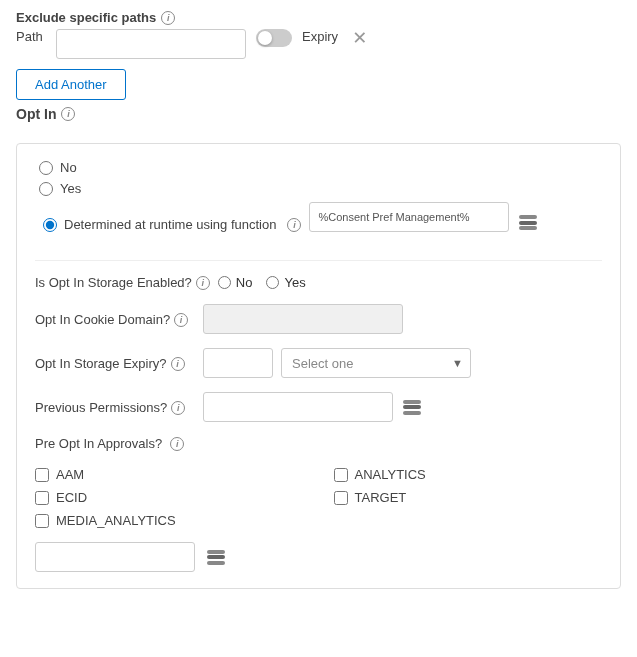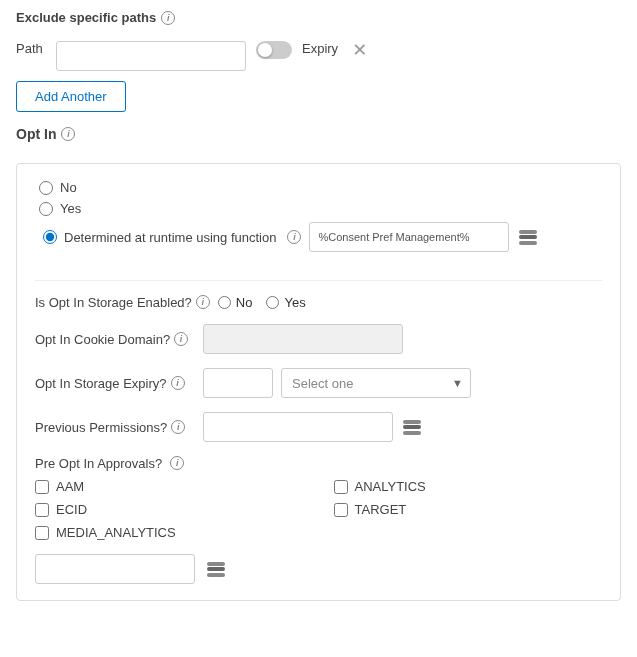--- a/index.html
+++ b/index.html
@@ -10,21 +10,21 @@
       background: #fff;
       width: 637px;
       min-height: 657px;
       padding: 10px 16px;
     }
 
     .section-title {
       font-size: 13px;
       font-weight: 600;
       color: #444;
-      margin-bottom: 16px;
+      margin-bottom: 4px;
       display: flex;
       align-items: center;
       gap: 5px;
     }
 
     .info-icon {
       display: inline-flex;
       align-items: center;
       justify-content: center;
       width: 14px;
@@ -101,21 +101,21 @@
     }
 
     .add-another-btn {
       border: 1px solid #0073cc;
       color: #0073cc;
       background: #fff;
       border-radius: 3px;
       padding: 7px 18px;
       font-size: 13px;
       cursor: pointer;
-      margin-bottom: 14px;
+      margin-bottom: 6px;
     }
 
     .opt-in-section-title {
       font-size: 14px;
       font-weight: 600;
       color: #444;
       display: flex;
       align-items: center;
       gap: 5px;
       margin-bottom: 21px;
@@ -131,21 +131,21 @@
       display: flex;
       align-items: center;
       gap: 8px;
       margin-bottom: 14px;
     }
 
     .form-row-label {
       font-size: 13px;
       color: #444;
       display: flex;
-      align-items: flex-start;
+      align-items: flex-end;
       gap: 4px;
       min-width: 160px;
     }
 
     .radio-group {
       display: flex;
       flex-direction: column;
       gap: 6px;
       margin-bottom: 14px;
       padding-left: 4px;
@@ -161,21 +161,21 @@
 
     .radio-item input[type="radio"] {
       accent-color: #0073cc;
       width: 14px;
       height: 14px;
       cursor: pointer;
     }
 
     .function-row {
       display: flex;
-      align-items: center;
+      align-items: flex-end;
       gap: 8px;
       margin-bottom: 14px;
       padding-left: 4px;
     }
 
     .function-input {
       border: 1px solid #ccc;
       border-radius: 3px;
       height: 30px;
       width: 200px;
@@ -445,21 +445,21 @@
       <input class="permissions-input" type="text" style="">
       <div class="db-icon">
         <span></span>
           <span></span>
           <span></span>
       </div>
     </div>
   </div>
 
   <div>
-    <div class="form-row-label" style="margin-bottom:8px">
+    <div class="form-row-label" style="margin-bottom:16px">
       <span>Pre Opt In Approvals?</span>
       <span class="info-icon" style="margin-left:4px">i</span>
     </div>
     <div class="checkbox-group">
       <label class="checkbox-item">
         <input type="checkbox" style="">
         <span>AAM</span>
       </label>
       <label class="checkbox-item">
         <input type="checkbox" style="">

